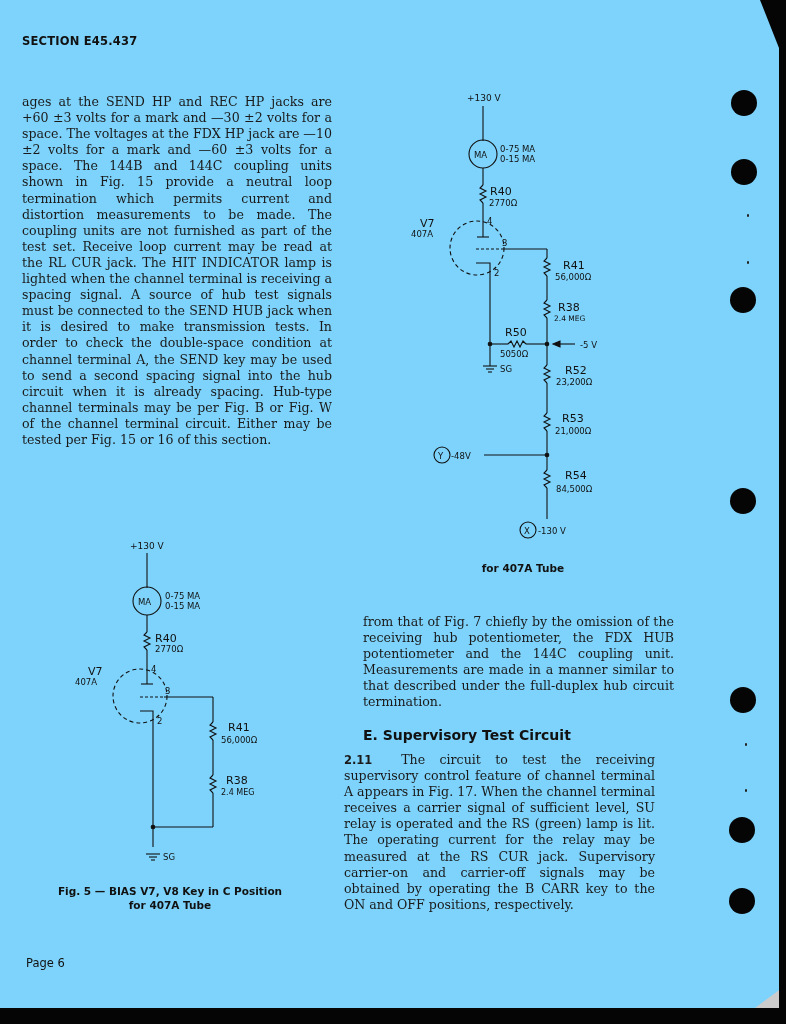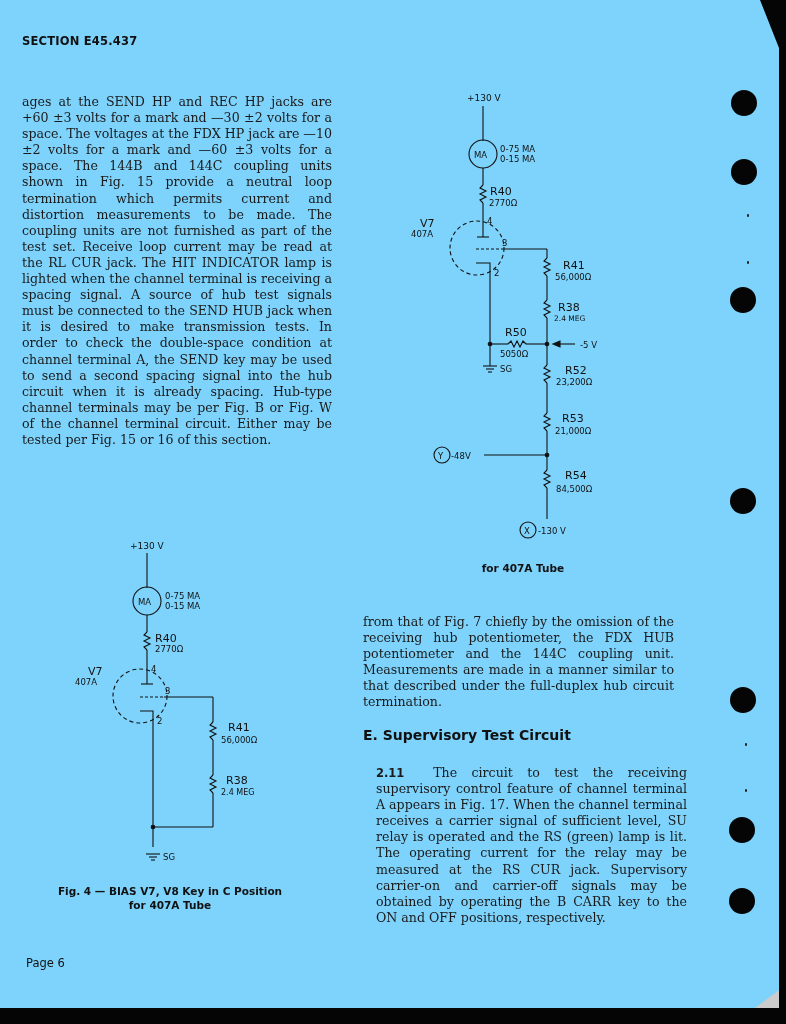--- a/index.html
+++ b/index.html
@@ -48,21 +48,21 @@
   <div class="hdr">SECTION  E45.437</div>
 
   <div class="col body-text" style="left:22px;top:78px;width:310px;margin-top:16px;">
     <p>ages at the SEND HP and REC HP jacks are +60 ±3 volts for a mark and —30 ±2 volts for a space. The voltages at the FDX HP jack are —10 ±2 volts for a mark and —60 ±3 volts for a space. The 144B and 144C coupling units shown in Fig. 15 provide a neutral loop termination which permits current and distortion measurements to be made. The coupling units are not furnished as part of the test set. Receive loop current may be read at the RL CUR jack. The HIT INDICATOR lamp is lighted when the channel terminal is receiving a spacing signal. A source of hub test signals must be connected to the SEND HUB jack when it is desired to make transmission tests. In order to check the double-space condition at channel terminal A, the SEND key may be used to send a second spacing signal into the hub circuit when it is already spacing. Hub-type channel terminals may be per Fig. B or Fig. W of the channel terminal circuit. Either may be tested per Fig. 15 or 16 of this section.</p>
   </div>
 
   <div class="col body-text" style="left:363px;top:614px;width:311px;">
     <p>from that of Fig. 7 chiefly by the omission of the receiving hub potentiometer, the FDX HUB potentiometer and the 144C coupling unit. Measurements are made in a manner similar to that described under the full-duplex hub circuit termination.</p>
   </div>
   <div class="sect-head">E.  Supervisory Test Circuit</div>
-  <div class="col body-text" style="left:376px;top:752px;width:311px;margin-top:13px;">
+  <div class="col body-text" style="left:344px;top:752px;width:311px;">
     <p><span class="para-num">2.11</span>&nbsp;&nbsp;<span>The circuit to test the receiving supervisory control feature of channel terminal A appears in Fig. 17. When the channel terminal receives a carrier signal of sufficient level, SU relay is operated and the RS (green) lamp is lit. The operating current for the relay may be measured at the RS CUR jack. Supervisory carrier-on and carrier-off signals may be obtained by operating the B CARR key to the ON and OFF positions, respectively.</span></p>
   </div>
 
   <svg class="sch" width="786" height="1024" stroke="#111" fill="none" stroke-width="1.1">
 
     <text x="467" y="101" font-size="9" stroke="none">+130 V</text>
     <line x1="483" y1="106" x2="483" y2="141"></line>
 
     <circle cx="483" cy="154" r="14"></circle>
     <text x="474" y="158" font-size="8.5" stroke="none">MA</text>
@@ -176,18 +176,18 @@
     <text x="221" y="795" font-size="8" stroke="none">2.4 MEG</text>
     <line x1="213" y1="793" x2="213" y2="827"></line>
     <line x1="153" y1="827" x2="213" y2="827"></line>
     <circle cx="153" cy="827" r="1.8" fill="#111"></circle>
     <line x1="146" y1="854" x2="160" y2="854"></line>
     <line x1="149" y1="857" x2="157" y2="857"></line>
     <line x1="151" y1="860" x2="155" y2="860"></line>
     <text x="163" y="860" font-size="8.5" stroke="none">SG</text>
   </svg>
   <div class="caption" style="left:40px;top:884px;width:260px;">
-    <div>Fig. 4 — BIAS V7, V8 Key in C Position</div>
+    <div>Fig. 5 — BIAS V7, V8 Key in C Position</div>
     <div>for 407A Tube</div>
   </div>
 
   <div class="footer">Page 6</div>
 </div>
 
 </body></html>

